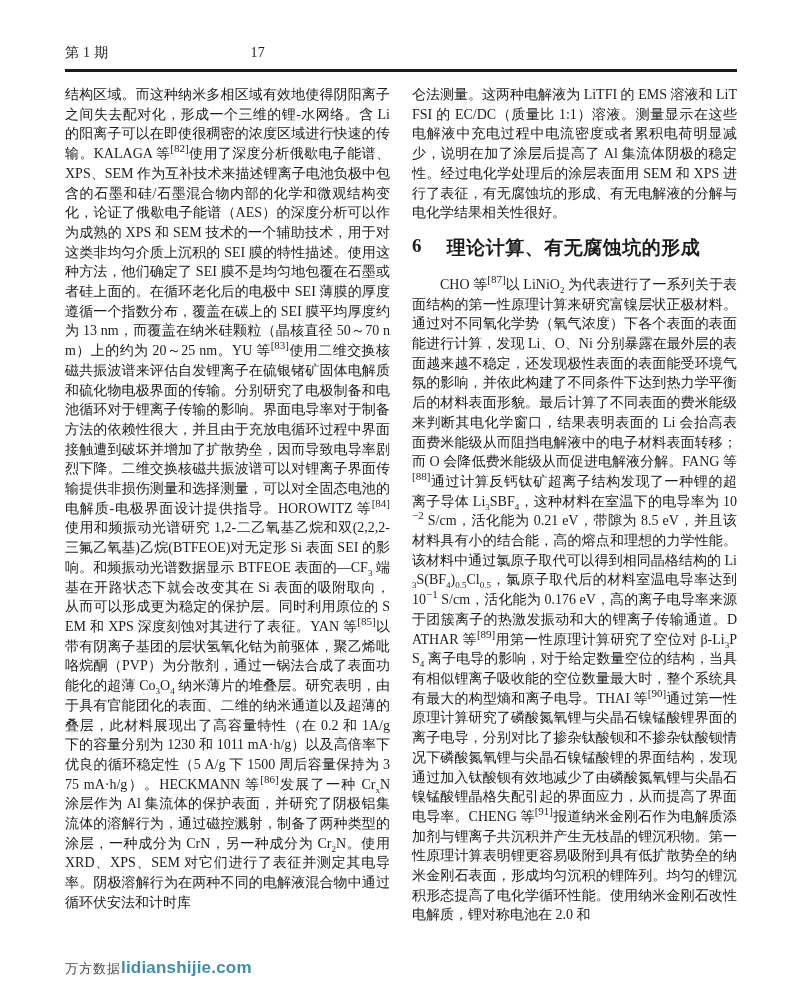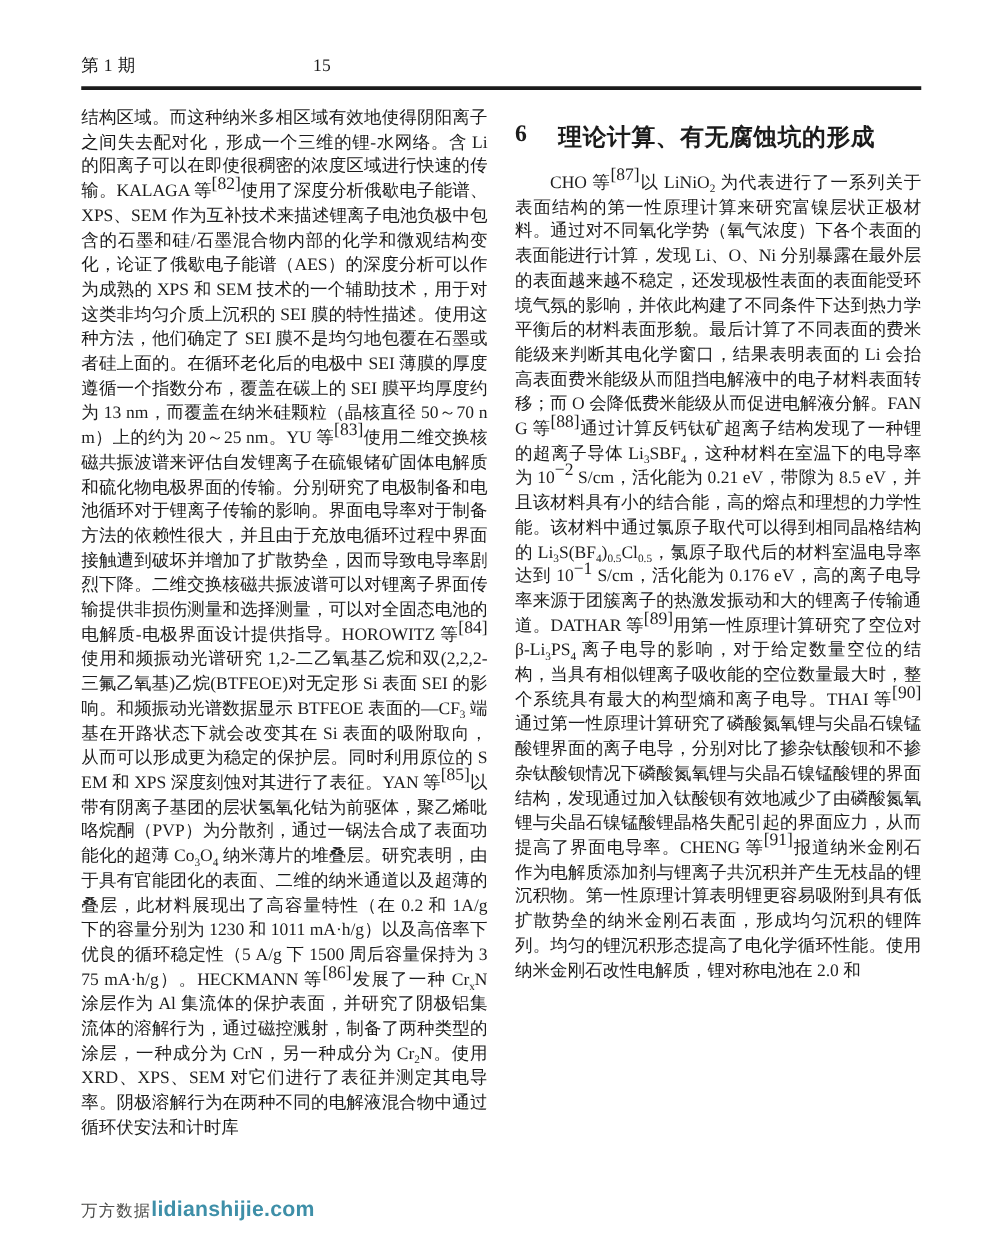--- a/index.html
+++ b/index.html
@@ -32,21 +32,21 @@
   .col{width:325px;}
   p.body-text{
     margin:0;
     font-size:14px;
     line-height:19.7px;
     text-align:justify;
     text-justify:inter-character;
     word-break:break-all;
   }
   p.body-text.indent{text-indent:2em;margin-top:14px;}
-  p.body-text sup{font-size:14px;line-height:0;}
+  p.body-text sup{font-size:11px;line-height:0;}
   p.body-text sub{font-size:9px;line-height:0;}
   .section-heading{
     margin:12px 0 10px;
     font-size:19px;
     font-weight:bold;
     letter-spacing:.5px;
     display:flex;
   }
   .section-heading .num{margin-right:1.3em;}
   
@@ -66,30 +66,31 @@
     letter-spacing:.2px;
   }
 </style>
 </head>
 <body>
 
 <div class="page">
 
   <header class="page-header">
     <span class="issue">第 1 期</span>
-    <span class="page-num">15</span>
+    <span class="page-num">17</span>
   </header>
 
   <div class="header-rule"></div>
 
   <main class="columns">
     <div class="col">
       <p class="body-text">结构区域。而这种纳米多相区域有效地使得阴阳离子之间失去配对化，形成一个三维的锂-水网络。含 Li 的阳离子可以在即使很稠密的浓度区域进行快速的传输。KALAGA 等<sup>[82]</sup>使用了深度分析俄歇电子能谱、XPS、SEM 作为互补技术来描述锂离子电池负极中包含的石墨和硅/石墨混合物内部的化学和微观结构变化，论证了俄歇电子能谱（AES）的深度分析可以作为成熟的 XPS 和 SEM 技术的一个辅助技术，用于对这类非均匀介质上沉积的 SEI 膜的特性描述。使用这种方法，他们确定了 SEI 膜不是均匀地包覆在石墨或者硅上面的。在循环老化后的电极中 SEI 薄膜的厚度遵循一个指数分布，覆盖在碳上的 SEI 膜平均厚度约为 13 nm，而覆盖在纳米硅颗粒（晶核直径 50～70 nm）上的约为 20～25 nm。YU 等<sup>[83]</sup>使用二维交换核磁共振波谱来评估自发锂离子在硫银锗矿固体电解质和硫化物电极界面的传输。分别研究了电极制备和电池循环对于锂离子传输的影响。界面电导率对于制备方法的依赖性很大，并且由于充放电循环过程中界面接触遭到破坏并增加了扩散势垒，因而导致电导率剧烈下降。二维交换核磁共振波谱可以对锂离子界面传输提供非损伤测量和选择测量，可以对全固态电池的电解质-电极界面设计提供指导。HOROWITZ 等<sup>[84]</sup>使用和频振动光谱研究 1,2-二乙氧基乙烷和双(2,2,2-三氟乙氧基)乙烷(BTFEOE)对无定形 Si 表面 SEI 的影响。和频振动光谱数据显示 BTFEOE 表面的—CF<sub>3</sub> 端基在开路状态下就会改变其在 Si 表面的吸附取向，从而可以形成更为稳定的保护层。同时利用原位的 SEM 和 XPS 深度刻蚀对其进行了表征。YAN 等<sup>[85]</sup>以带有阴离子基团的层状氢氧化钴为前驱体，聚乙烯吡咯烷酮（PVP）为分散剂，通过一锅法合成了表面功能化的超薄 Co<sub>3</sub>O<sub>4</sub> 纳米薄片的堆叠层。研究表明，由于具有官能团化的表面、二维的纳米通道以及超薄的叠层，此材料展现出了高容量特性（在 0.2 和 1A/g 下的容量分别为 1230 和 1011 mA·h/g）以及高倍率下优良的循环稳定性（5 A/g 下 1500 周后容量保持为 375 mA·h/g）。HECKMANN 等<sup>[86]</sup>发展了一种 Cr<sub>x</sub>N 涂层作为 Al 集流体的保护表面，并研究了阴极铝集流体的溶解行为，通过磁控溅射，制备了两种类型的涂层，一种成分为 CrN，另一种成分为 Cr<sub>2</sub>N。使用 XRD、XPS、SEM 对它们进行了表征并测定其电导率。阴极溶解行为在两种不同的电解液混合物中通过循环伏安法和计时库</p>
     </div>
     <div class="col">
+      <p class="body-text">仑法测量。这两种电解液为 LiTFI 的 EMS 溶液和 LiTFSI 的 EC/DC（质量比 1:1）溶液。测量显示在这些电解液中充电过程中电流密度或者累积电荷明显减少，说明在加了涂层后提高了 Al 集流体阴极的稳定性。经过电化学处理后的涂层表面用 SEM 和 XPS 进行了表征，有无腐蚀坑的形成、有无电解液的分解与电化学结果相关性很好。</p>
       <h2 class="section-heading">
         <span class="num">6</span>
         <span class="title">理论计算、有无腐蚀坑的形成</span>
       </h2>
       <p class="body-text indent">CHO 等<sup>[87]</sup>以 LiNiO<sub>2</sub> 为代表进行了一系列关于表面结构的第一性原理计算来研究富镍层状正极材料。通过对不同氧化学势（氧气浓度）下各个表面的表面能进行计算，发现 Li、O、Ni 分别暴露在最外层的表面越来越不稳定，还发现极性表面的表面能受环境气氛的影响，并依此构建了不同条件下达到热力学平衡后的材料表面形貌。最后计算了不同表面的费米能级来判断其电化学窗口，结果表明表面的 Li 会抬高表面费米能级从而阻挡电解液中的电子材料表面转移；而 O 会降低费米能级从而促进电解液分解。FANG 等<sup>[88]</sup>通过计算反钙钛矿超离子结构发现了一种锂的超离子导体 Li<sub>3</sub>SBF<sub>4</sub>，这种材料在室温下的电导率为 10<sup>−2</sup> S/cm，活化能为 0.21 eV，带隙为 8.5 eV，并且该材料具有小的结合能，高的熔点和理想的力学性能。该材料中通过氯原子取代可以得到相同晶格结构的 Li<sub>3</sub>S(BF<sub>4</sub>)<sub>0.5</sub>Cl<sub>0.5</sub>，氯原子取代后的材料室温电导率达到 10<sup>−1</sup> S/cm，活化能为 0.176 eV，高的离子电导率来源于团簇离子的热激发振动和大的锂离子传输通道。DATHAR 等<sup>[89]</sup>用第一性原理计算研究了空位对 β-Li<sub>3</sub>PS<sub>4</sub> 离子电导的影响，对于给定数量空位的结构，当具有相似锂离子吸收能的空位数量最大时，整个系统具有最大的构型熵和离子电导。THAI 等<sup>[90]</sup>通过第一性原理计算研究了磷酸氮氧锂与尖晶石镍锰酸锂界面的离子电导，分别对比了掺杂钛酸钡和不掺杂钛酸钡情况下磷酸氮氧锂与尖晶石镍锰酸锂的界面结构，发现通过加入钛酸钡有效地减少了由磷酸氮氧锂与尖晶石镍锰酸锂晶格失配引起的界面应力，从而提高了界面电导率。CHENG 等<sup>[91]</sup>报道纳米金刚石作为电解质添加剂与锂离子共沉积并产生无枝晶的锂沉积物。第一性原理计算表明锂更容易吸附到具有低扩散势垒的纳米金刚石表面，形成均匀沉积的锂阵列。均匀的锂沉积形态提高了电化学循环性能。使用纳米金刚石改性电解质，锂对称电池在 2.0 和</p>
     </div>
   </main>
 
   <footer class="page-footer">
     <span class="watermark">万方数据</span>

